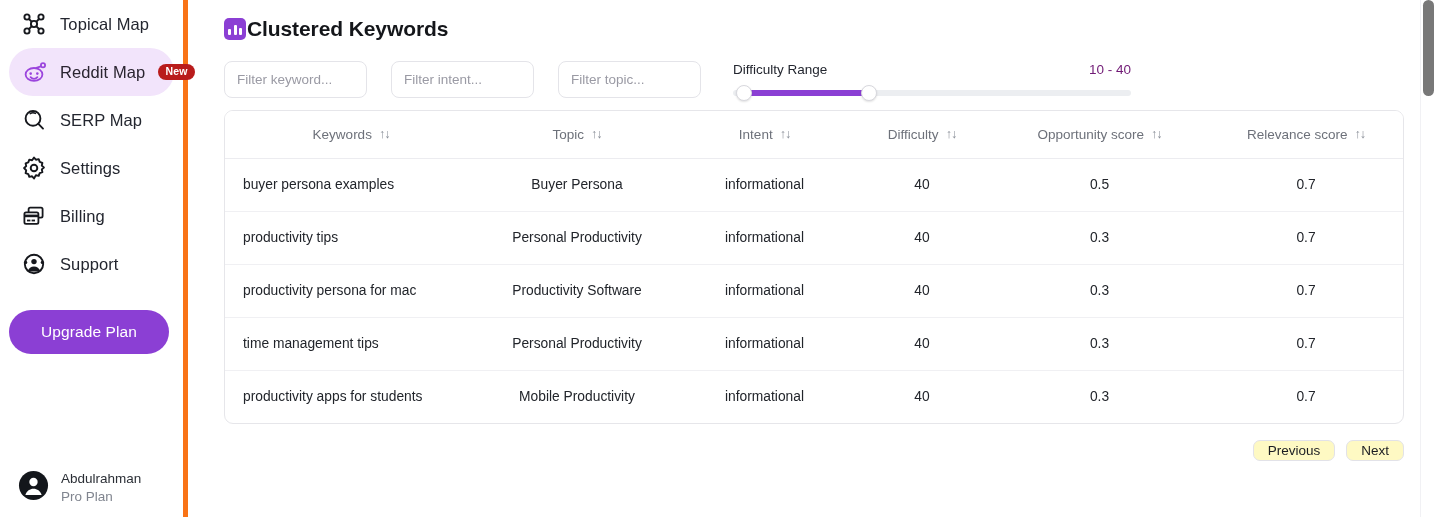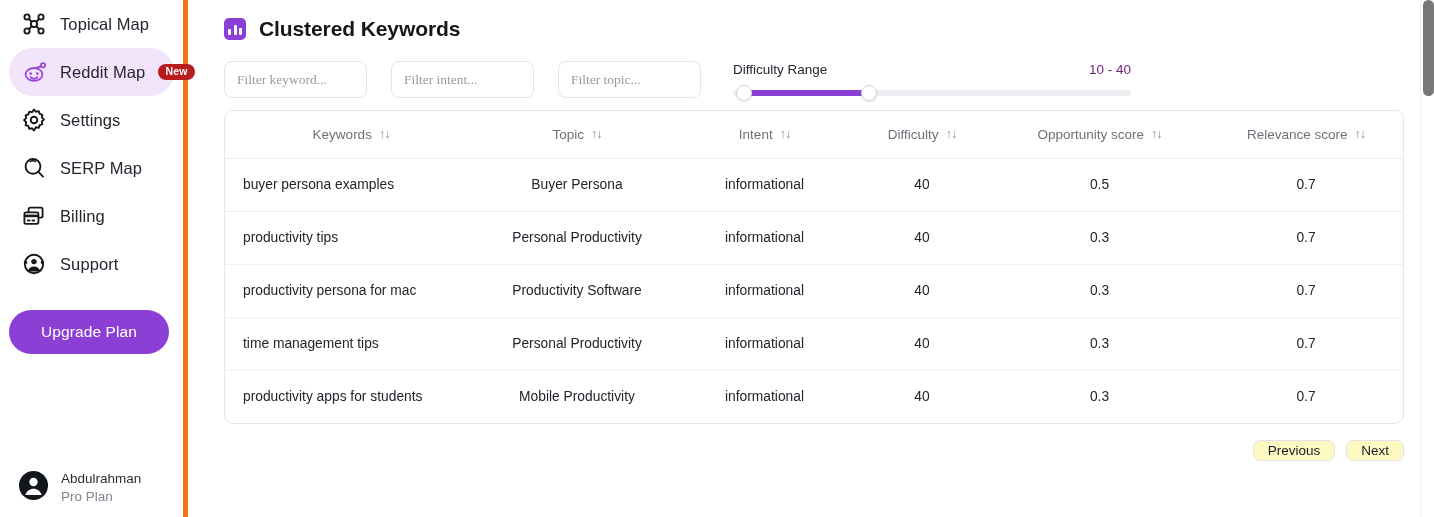--- a/index.html
+++ b/index.html
@@ -61,38 +61,38 @@
   .user-name { font-size: 13.5px; color: #2b2f36; }
   .user-plan { font-size: 13.5px; color: #80858f; }
 
   
   .main {
     flex: 1; height: 517px;
     padding: 14px 26px 0 36px;
     position: relative;
     overflow: hidden;
   }
-  .page-head { display: flex; align-items: center; gap: 13px; margin: 3px 0 0 0; }
+  .page-head { display: flex; align-items: center; gap: 1px; margin: 3px 0 0 0; }
   .head-icon {
     width: 22px; height: 22px; border-radius: 5px; background: #8b3fd4;
     display: flex; align-items: flex-end; justify-content: center; gap: 2.5px;
     padding-bottom: 5px;
   }
   .head-icon i { display: block; width: 3px; background: #fff; border-radius: 1px; }
   .head-icon i:nth-child(1) { height: 6px; }
   .head-icon i:nth-child(2) { height: 10px; }
   .head-icon i:nth-child(3) { height: 7.5px; }
   .page-title { font-size: 21px; font-weight: bold; color: #14161a; letter-spacing: -.1px; }
 
   
   .filters { display: flex; align-items: flex-start; margin-top: 20px; gap: 0; }
   .filter-input {
     width: 143px; height: 37px;
     border: 1px solid #e4e4e9; border-radius: 8px;
-    padding: 0 12px; font-size: 13.5px; font-family: Liberation Serif, serif;
+    padding: 0 12px; font-size: 13.5px; font-family: Liberation Sans, sans-serif;
     color: #23262f; background: #fff; outline: none;
     margin-right: 24px;
   }
   .filter-input::placeholder { color: #9a9aa4; }
 
   .slider-block { width: 398px; margin-left: 8px; padding-top: 1px; }
   .slider-head { display: flex; justify-content: space-between; align-items: baseline; }
   .slider-label { font-size: 13.5px; color: #23262f; }
   .slider-value { font-size: 13.5px; color: #701a75; }
   .slider-track {
@@ -193,37 +193,37 @@
             <circle cx="16.3" cy="14.6" r="1.3" fill="#9b45dd" stroke="none"></circle>
             <path d="M9.6 18.2c1 1.1 2.1 1.6 3.4 1.6s2.4-.5 3.4-1.6" stroke-linecap="round"></path>
           </svg>
         </span>
         <span class="nav-label">Reddit Map</span>
         <span class="badge-new">New</span>
       </div>
 
       <div class="nav-item">
         <span class="nav-icon">
-          <svg viewBox="0 0 26 26" width="26" height="26" fill="none" stroke="#16181d" stroke-width="1.9">
-            <circle cx="13" cy="13" r="3.3"></circle>
-            <path d="M13 2.6l1.9 2.1 2.8-.6 1 2.7 2.7 1-.6 2.8 2.1 1.9-2.1 1.9.6 2.8-2.7 1-1 2.7-2.8-.6L13 23.4l-1.9-2.1-2.8.6-1-2.7-2.7-1 .6-2.8L3.1 13l2.1-1.9-.6-2.8 2.7-1 1-2.7 2.8.6z" stroke-linejoin="round"></path>
-          </svg>
-        </span>
-        <span class="nav-label">Settings</span>
-      </div>
-
-      <div class="nav-item">
-        <span class="nav-icon">
           <svg viewBox="0 0 26 26" width="26" height="26" fill="none" stroke="#16181d" stroke-width="1.9" stroke-linecap="round">
             <circle cx="12" cy="11.4" r="7.4"></circle>
             <line x1="17.4" y1="16.8" x2="22" y2="21.6"></line>
             <path d="M9.2 6.6c1.6-1 3.6-1.1 5.2-.2" stroke-width="1.5"></path>
           </svg>
         </span>
         <span class="nav-label">SERP Map</span>
+      </div>
+
+      <div class="nav-item">
+        <span class="nav-icon">
+          <svg viewBox="0 0 26 26" width="26" height="26" fill="none" stroke="#16181d" stroke-width="1.9">
+            <circle cx="13" cy="13" r="3.3"></circle>
+            <path d="M13 2.6l1.9 2.1 2.8-.6 1 2.7 2.7 1-.6 2.8 2.1 1.9-2.1 1.9.6 2.8-2.7 1-1 2.7-2.8-.6L13 23.4l-1.9-2.1-2.8.6-1-2.7-2.7-1 .6-2.8L3.1 13l2.1-1.9-.6-2.8 2.7-1 1-2.7 2.8.6z" stroke-linejoin="round"></path>
+          </svg>
+        </span>
+        <span class="nav-label">Settings</span>
       </div>
 
       <div class="nav-item">
         <span class="nav-icon">
           <svg viewBox="0 0 26 26" width="26" height="26" fill="none" stroke="#16181d" stroke-width="1.8">
             <rect x="7.6" y="4.6" width="14" height="10" rx="1.6"></rect>
             <rect x="3.4" y="9.4" width="14" height="11.4" rx="1.6" fill="#fff"></rect>
             <rect x="3.4" y="11.6" width="14" height="2.6" fill="#16181d" stroke="none"></rect>
             <rect x="6" y="16.6" width="3.4" height="1.8" fill="#16181d" stroke="none"></rect>
             <rect x="10.6" y="16.6" width="3.4" height="1.8" fill="#16181d" stroke="none"></rect>

